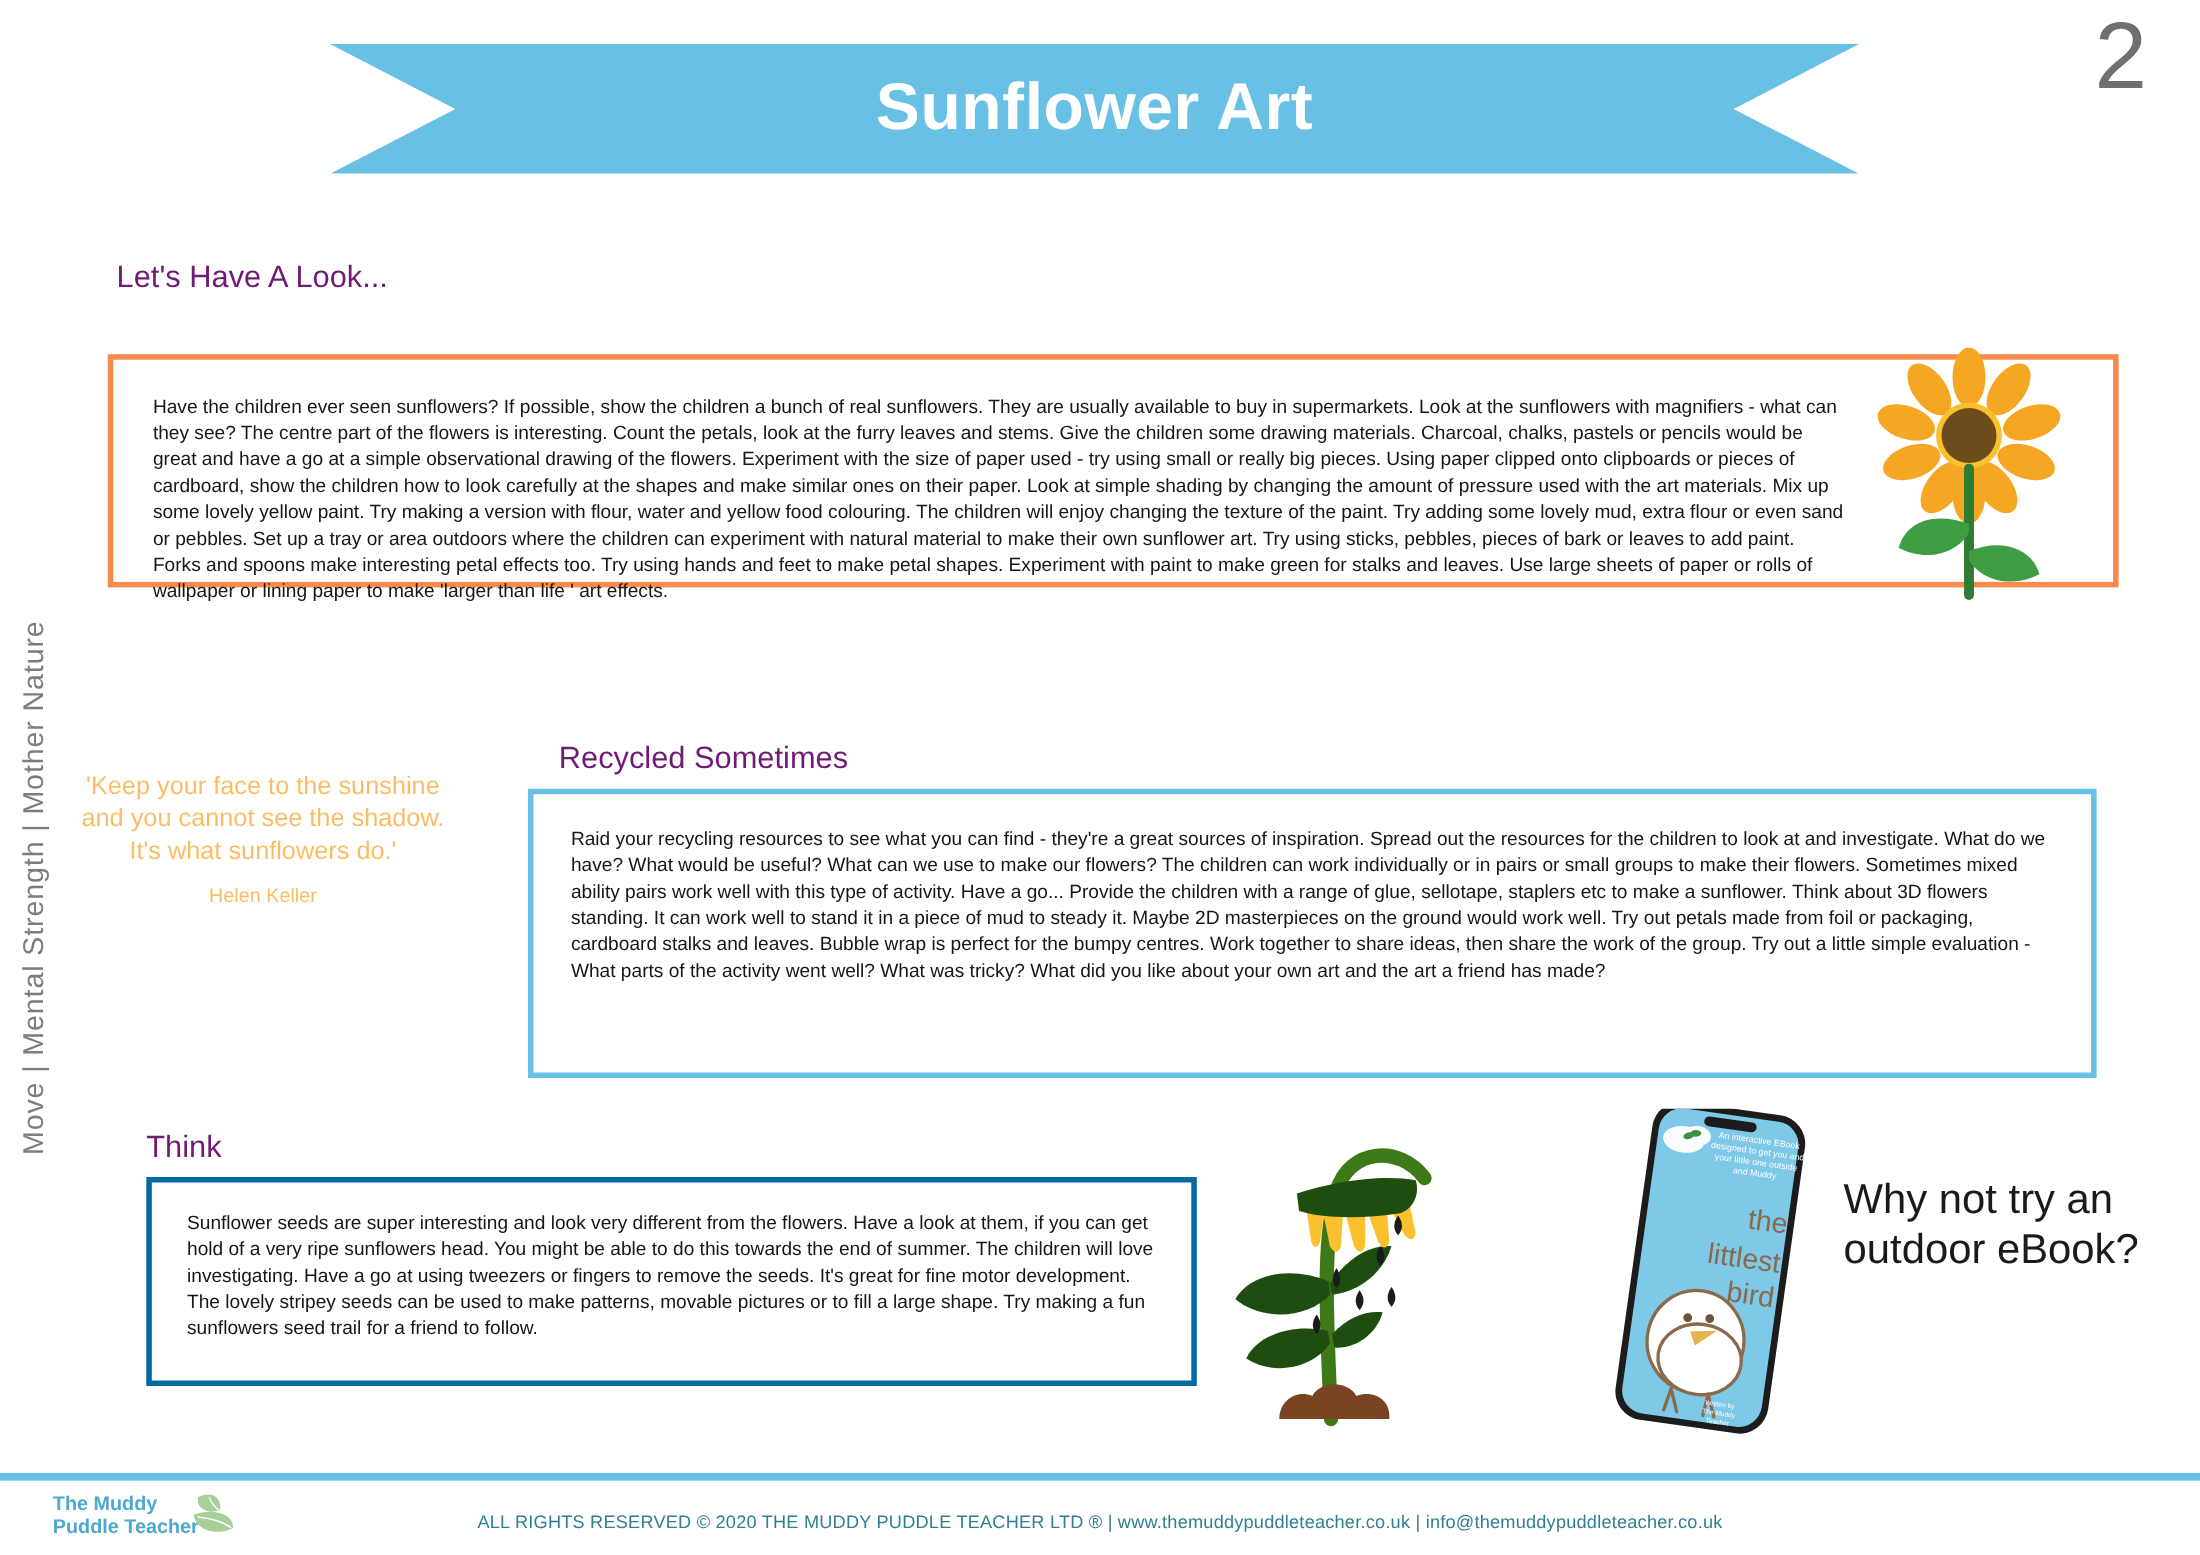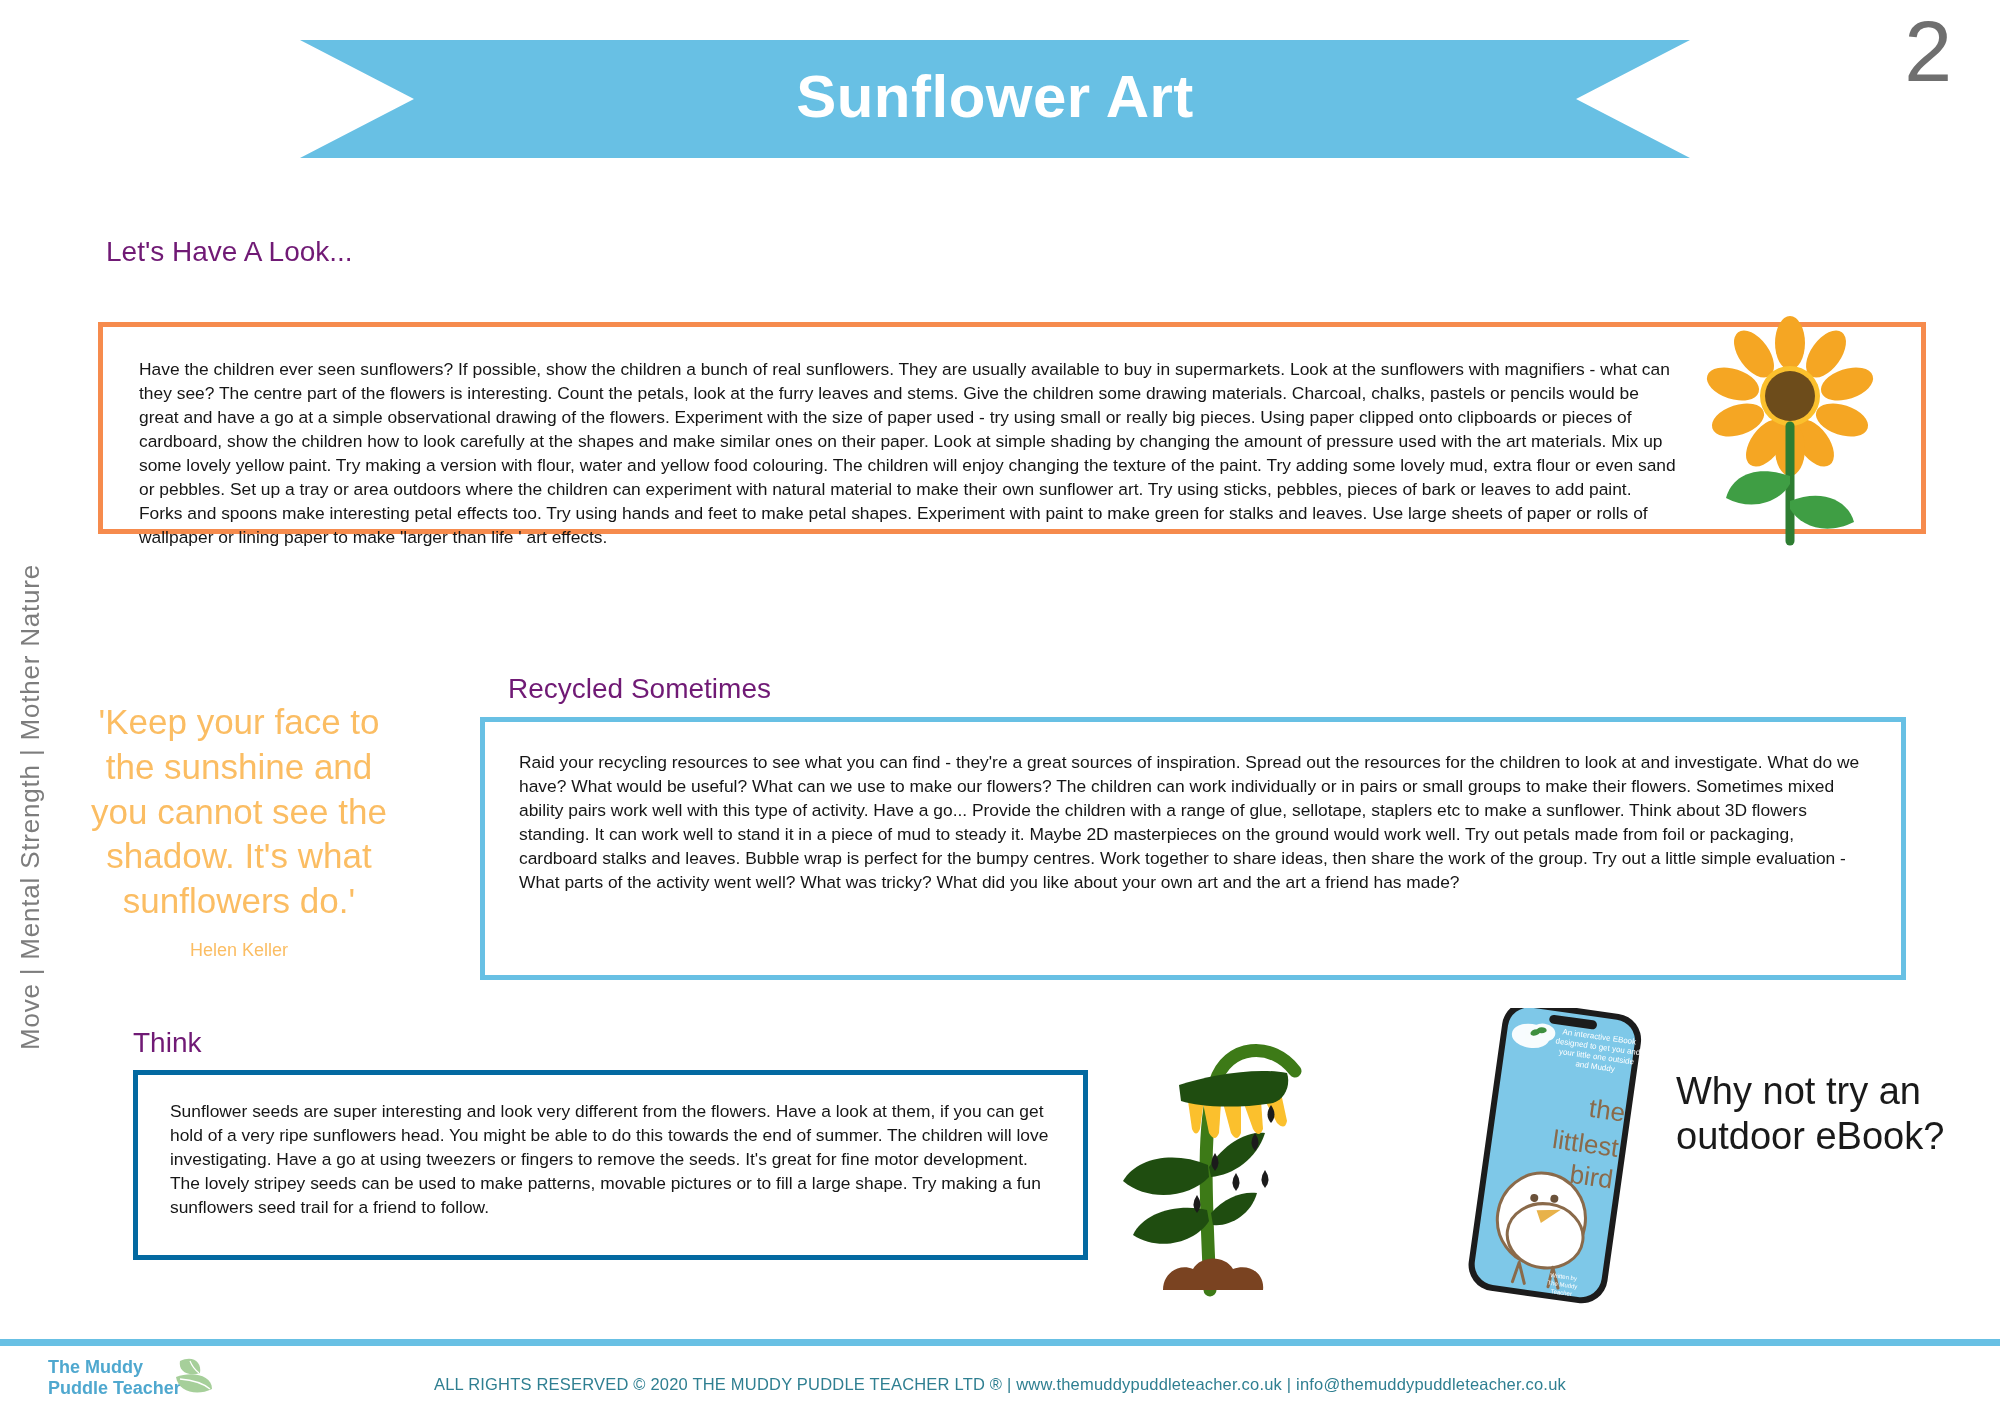--- a/index.html
+++ b/index.html
@@ -80,21 +80,21 @@
     padding: 24px 28px 20px 32px;
   }
   #box-seeds p { width: 890px; }
 
   
   .quote {
     position: absolute; left: 74px; top: 700px; width: 330px;
     text-align: center;
   }
   .quote-text {
-    color: #fbbd63; font-size: 35px; line-height: 1.28; font-weight: 400;
+    color: #fbbd63; font-size: 23px; line-height: 1.28; font-weight: 400;
   }
   .quote-author {
     margin-top: 16px; color: #fbbd63; font-size: 18px;
   }
 
   
   .whynot {
     position: absolute; left: 1676px; top: 1044px; width: 300px;
     color: #1a1a1a; font-size: 38px; line-height: 1.18; margin-top: 25px;
   }

